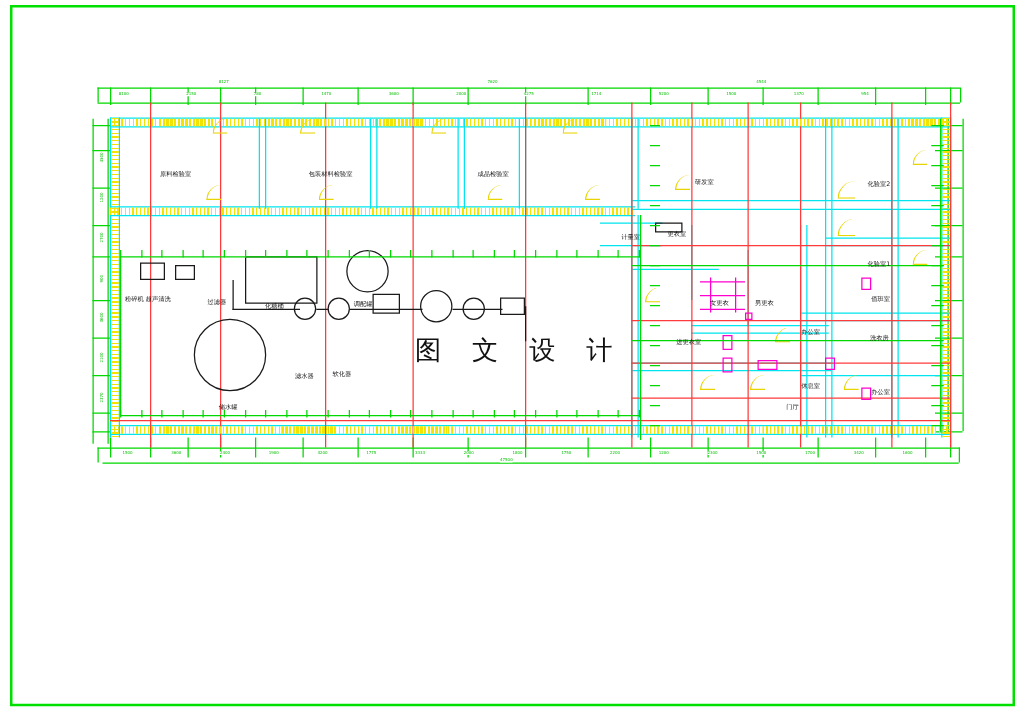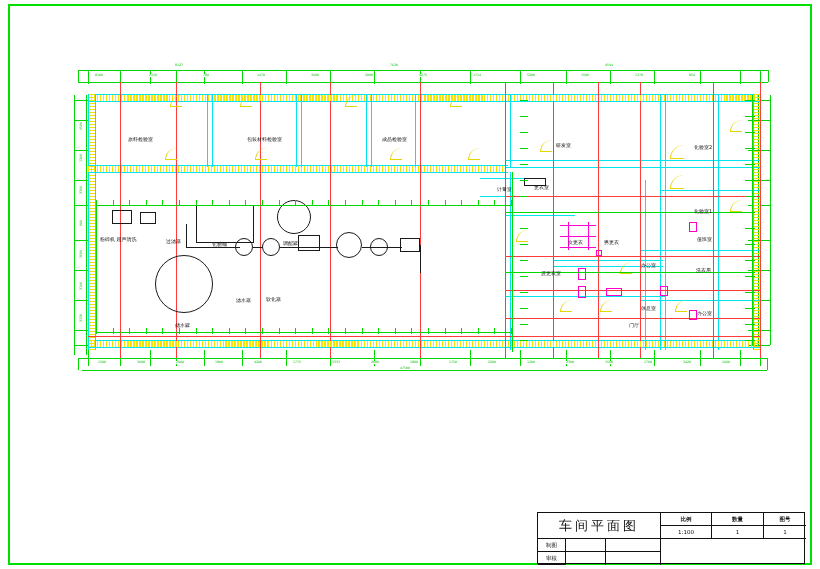--- a/index.html
+++ b/index.html
@@ -434,34 +434,16 @@
       <div class="dim" style="left: 488px; top: 361px;">2200</div>
       <div class="dim" style="left: 527px; top: 361px;">1200</div>
       <div class="dim" style="left: 566px; top: 361px;">2300</div>
       <div class="dim" style="left: 605px; top: 361px;">1500</div>
       <div class="dim" style="left: 644px; top: 361px;">1700</div>
       <div class="dim" style="left: 683px; top: 361px;">3420</div>
       <div class="dim" style="left: 722px; top: 361px;">1600</div>
       <div class="dim" style="left: 400px; top: 367px;">47500</div>
     </div>
 
-
-  <div class="tb">
-    <div class="cell tb-name">车间平面图</div>
-
-    <div class="cell tb-h" style="left:123px;top:0;width:51px;">比例</div>
-    <div class="cell tb-h" style="left:174px;top:0;width:52px;">数量</div>
-    <div class="cell tb-h" style="left:226px;top:0;width:42px;border-right:none;">图号</div>
-
-    <div class="cell tb-d" style="left:123px;top:13px;width:51px;">1:100</div>
-    <div class="cell tb-d" style="left:174px;top:13px;width:52px;">1</div>
-    <div class="cell tb-d" style="left:226px;top:13px;width:42px;border-right:none;">1</div>
-
-    <div class="cell tb-lab">制图</div>
-    <div class="cell tb-lab2">审核</div>
-
-    <div class="cell tb-blank" style="left:28px;top:26px;width:40px;height:13px;"></div>
-    <div class="cell tb-blank" style="left:68px;top:26px;width:55px;height:13px;"></div>
-    <div class="cell" style="left:28px;top:39px;width:40px;height:13px;border-bottom:none;"></div>
-    <div class="cell" style="left:68px;top:39px;width:55px;height:13px;border-bottom:none;"></div>
-  </div>
+  <div class="watermark">图 文 设 计</div>
+
 
 </div>
 
 </body></html>

